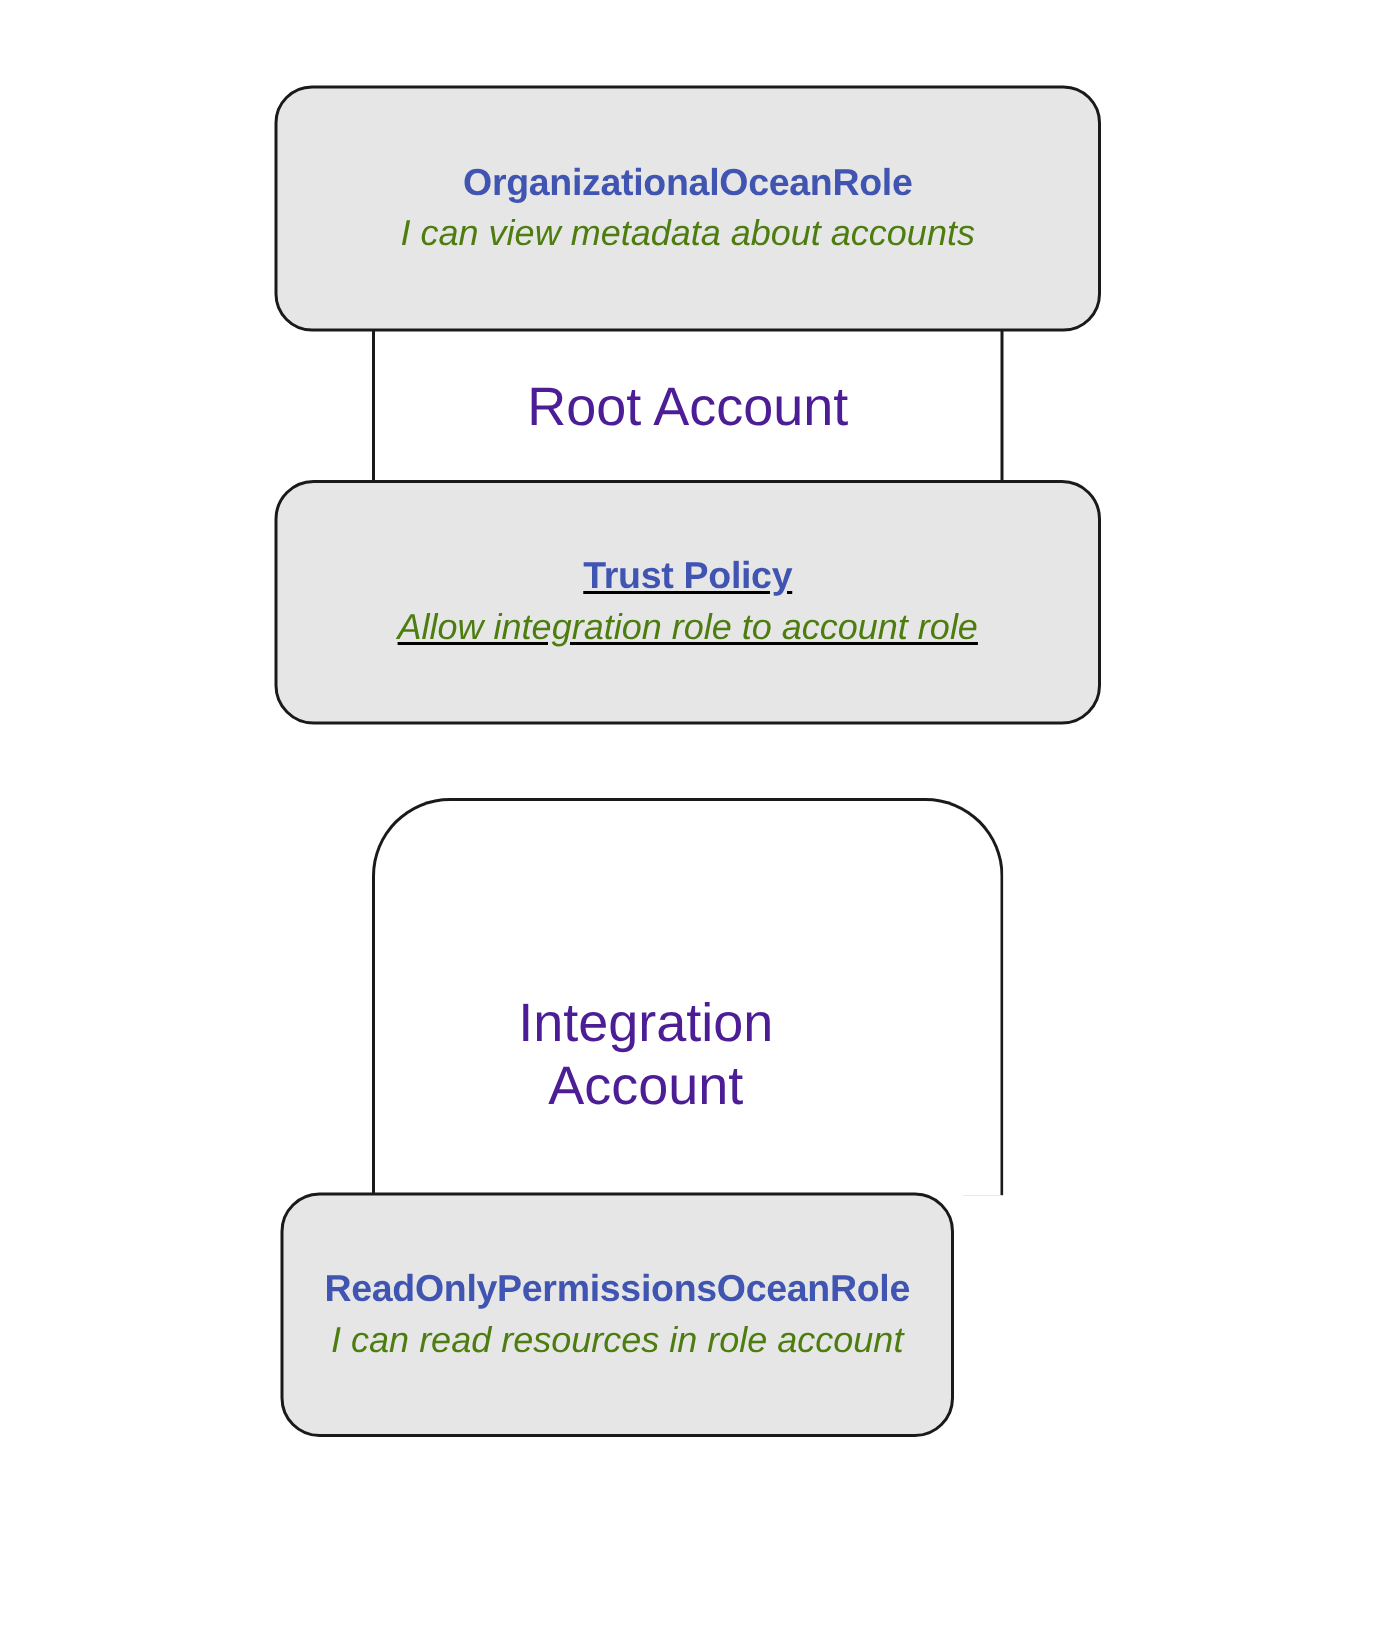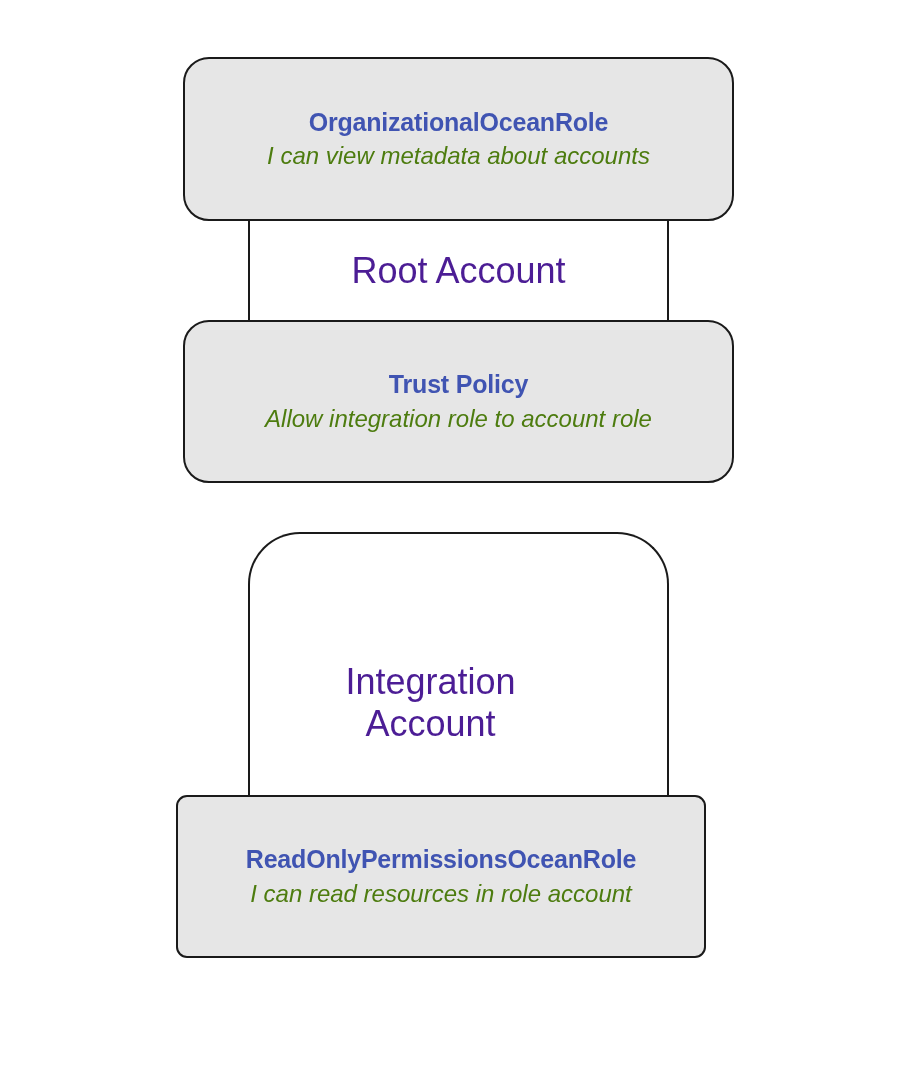--- a/index.html
+++ b/index.html
@@ -85,33 +85,33 @@
 </style>
 </head>
 <body>
 
 <div id="diagram">
 
   <div class="account-frame" id="root-account-frame" style="left:248px; top:210px; width:421px; height:120px;"></div>
 
   <div class="account-label" style="left:248px; top:250px; width:421px;">Root Account</div>
 
-  <div class="card" style="left:183px; top:57px; width:551px; height:164px;">
+  <div class="card" style="left:183px; top:57px; width:551px; height:164px;border-radius:25px;">
     <div class="card-title">OrganizationalOceanRole</div>
     <div class="card-subtitle">I can view metadata about accounts</div>
   </div>
 
-  <div class="card" style="left:183px; top:320px; width:551px; height:163px;">
+  <div class="card" style="left:183px; top:320px; width:551px; height:163px;text-decoration:underline;">
     <div class="card-title">Trust Policy</div>
     <div class="card-subtitle">Allow integration role to account role</div>
   </div>
 
   <div class="account-frame" id="integration-account-frame" style="left:248px; top:532px; width:421px; height:265px;"></div>
 
   <div class="account-label" style="left:248px; top:661px; width:365px;">Integration
 Account</div>
 
-  <div class="card" style="left:176px; top:795px; width:530px; height:163px;border-radius:11px;">
+  <div class="card" style="left:187px; top:795px; width:449px; height:163px;">
     <div class="card-title">ReadOnlyPermissionsOceanRole</div>
     <div class="card-subtitle">I can read resources in role account</div>
   </div>
 
 </div>
 
 </body></html>

